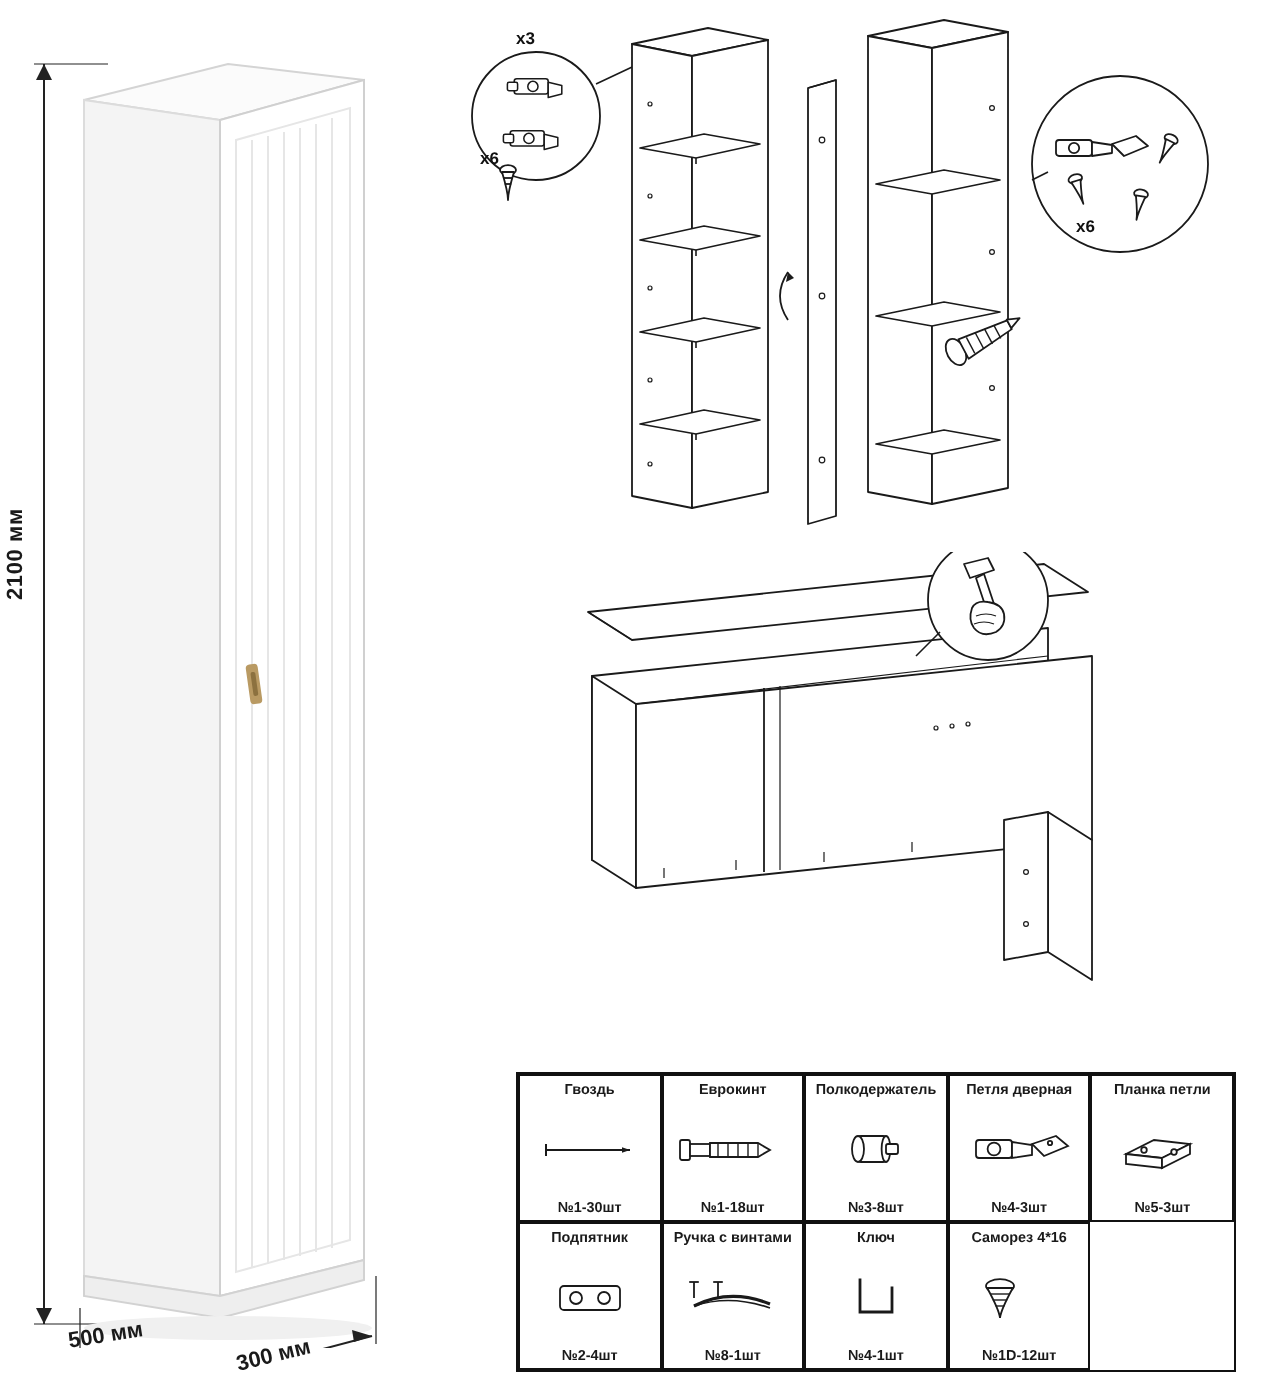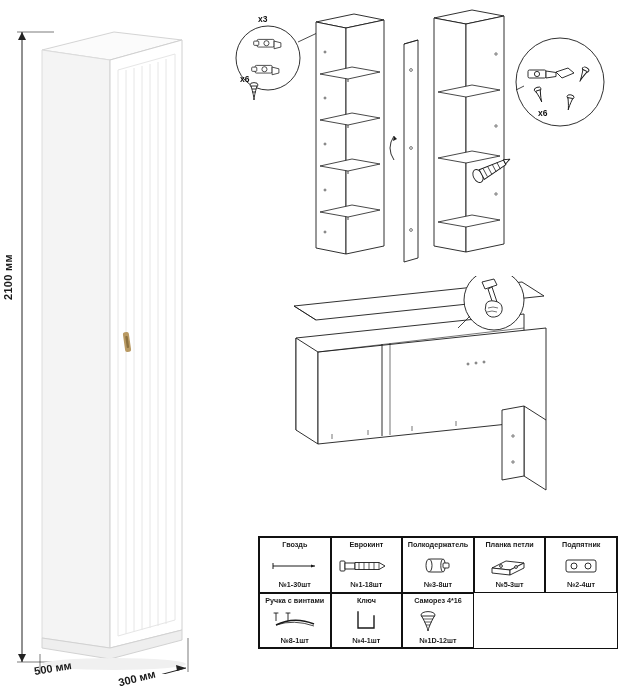--- a/index.html
+++ b/index.html
@@ -21,21 +21,21 @@
     font-size: 11px; font-weight: 700; letter-spacing:.3px;
     white-space: nowrap;
   }
   .dim-w-label {
     position:absolute; font-size: 11px; font-weight:700; white-space:nowrap;
   }
   .cab-wrap { position:absolute; left:14px; top:14px; width:210px; height:660px; }
 
   
   .parts-table {
-    position:absolute; left:258px; top:536px; width:360px; height:113px;
+    position:absolute; left:258px; top:536px; width:360px; height:150px;
     border:1px solid #111; border-collapse: collapse;
     display:grid; grid-template-columns: repeat(5, 1fr); grid-template-rows: 1fr 1fr;
   }
   .part-cell {
     border:1px solid #111; position:relative;
     display:flex; flex-direction:column; align-items:center; justify-content:flex-start;
     padding:3px 1px 2px 1px; background:#fff;
   }
   .part-title {
     font-size:7.2px; font-weight:700; text-align:center; line-height:1.15; min-height:9px;
@@ -332,20 +332,35 @@
             <rect x="8" y="5" width="14" height="13" rx="1.5"></rect>
             <ellipse cx="8" cy="11.5" rx="3" ry="6.5"></ellipse>
             <ellipse cx="22" cy="11.5" rx="2.2" ry="6.5"></ellipse>
             <rect x="22" y="9" width="6" height="5" rx="1"></rect>
           </g>
         </svg>
       </div>
       <div class="part-code">№3-8шт</div>
     </div>
 
+    <div class="part-cell">
+      <div class="part-title">Петля дверная</div>
+      <div class="part-art">
+        <svg width="52" height="26" viewBox="0 0 52 26">
+          <g fill="#fff" stroke="#1a1a1a" stroke-width="0.9">
+            <rect x="4" y="8" width="18" height="9" rx="1.5"></rect>
+            <circle cx="13" cy="12.5" r="3.2"></circle>
+            <path d="M22 9 l10 1.5 l0 5 l-10 1.5 z"></path>
+            <path d="M32 10 l12 -4 l6 5 l-12 5 z"></path>
+            <circle cx="41" cy="9.5" r="1.1"></circle>
+          </g>
+        </svg>
+      </div>
+      <div class="part-code">№4-3шт</div>
+    </div>
 
     <div class="part-cell">
       <div class="part-title">Планка петли</div>
       <div class="part-art">
         <svg width="48" height="26" viewBox="0 0 48 26">
           <g fill="#fff" stroke="#1a1a1a" stroke-width="0.9">
             <path d="M6 15 l14 -7 l18 2 l-14 7 z"></path>
             <path d="M6 15 l0 5 l18 2 l0 -5 z"></path>
             <path d="M24 17 l14 -7 l0 5 l-14 7 z"></path>
             <circle cx="15" cy="13" r="1.4"></circle>

